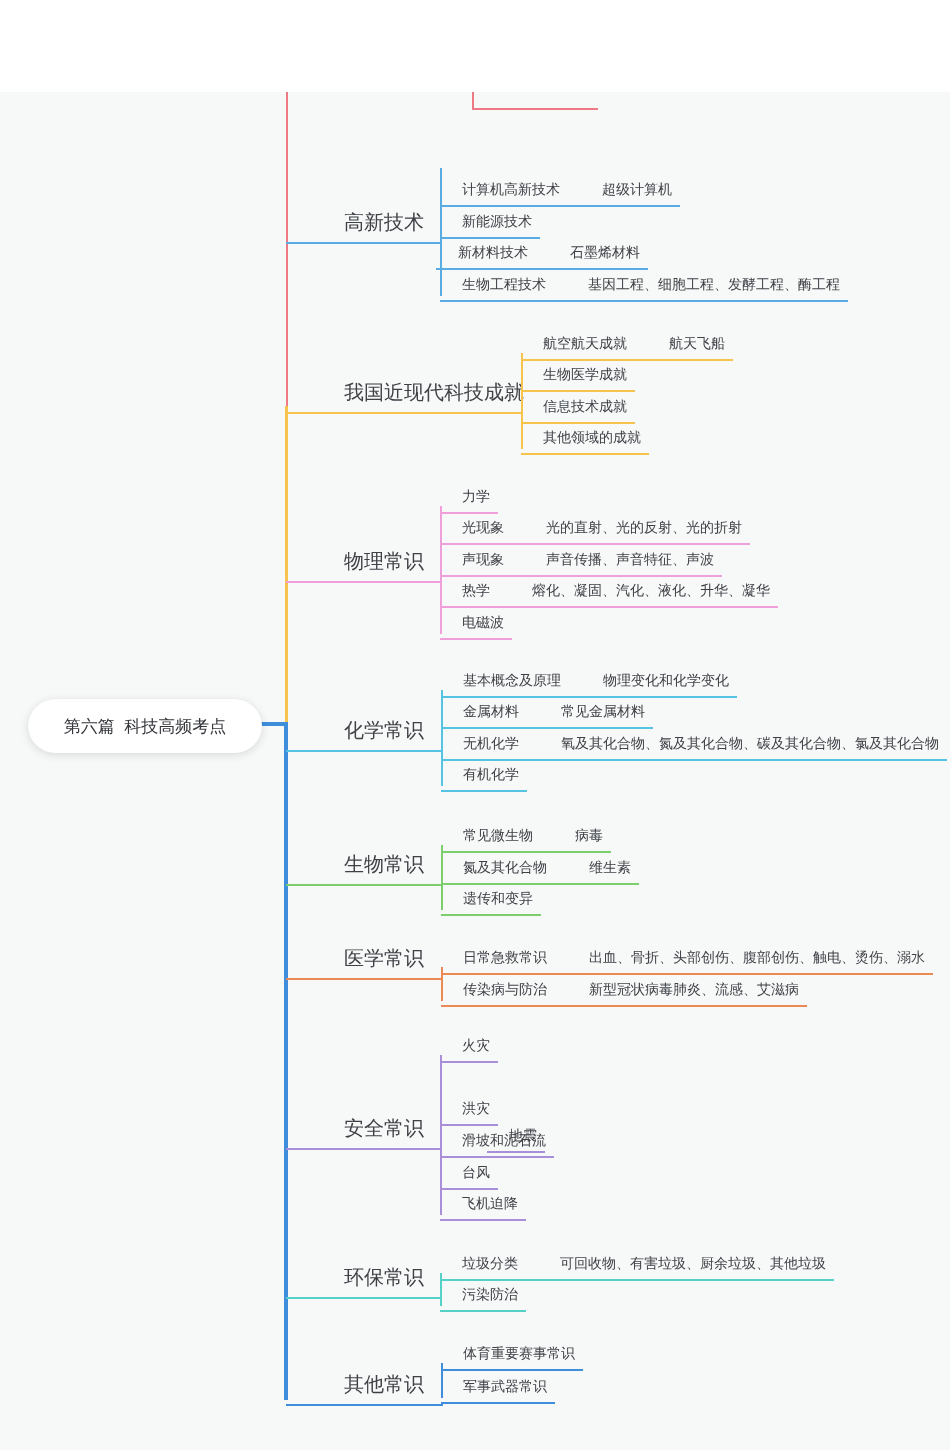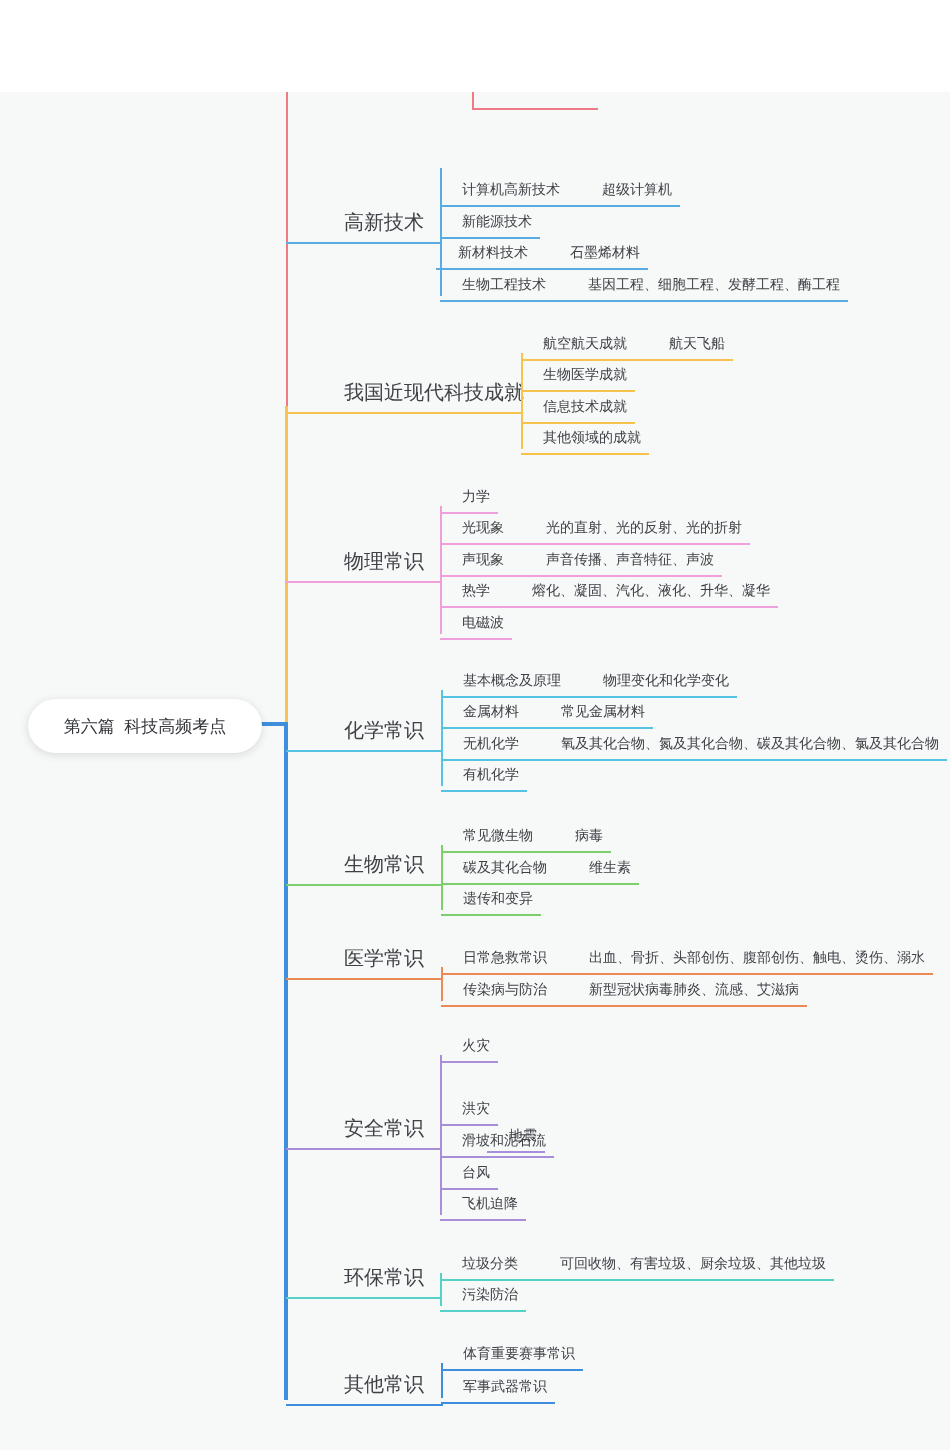--- a/index.html
+++ b/index.html
@@ -130,21 +130,21 @@
 
   <div class="node-parent" style="top: 848px; width: 99px; border-color: rgb(124, 207, 108);">
     <span>生物常识</span>
   </div>
   <div class="vline" style="left: 441px; top: 845px; height: 65px; background-color: rgb(124, 207, 108);"></div>
   <div class="row" style="left: 441px; top: 815px; border-color: rgb(124, 207, 108);">
     <span>常见微生物</span>
     <span class="note">病毒</span>
   </div>
   <div class="row" style="left: 441px; top: 847px; border-color: rgb(124, 207, 108);">
-    <span>碳及其化合物</span>
+    <span>氮及其化合物</span>
     <span class="note">维生素</span>
   </div>
   <div class="row" style="left: 441px; top: 878px; border-color: rgb(124, 207, 108);">
     <span>遗传和变异</span>
   </div>
 
   <div class="node-parent" style="top: 942px; width: 99px; border-color: rgb(236, 138, 85);">
     <span>医学常识</span>
   </div>
   <div class="vline" style="left: 441px; top: 967px; height: 34px; background-color: rgb(236, 138, 85);"></div>

